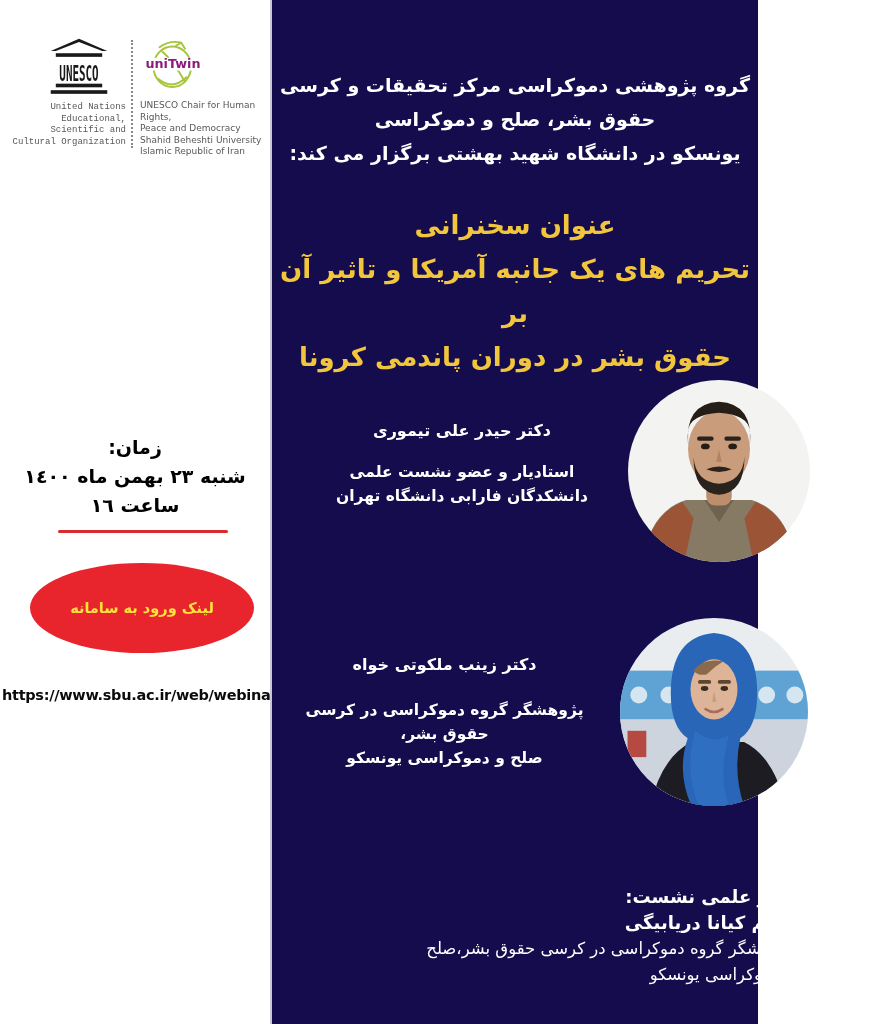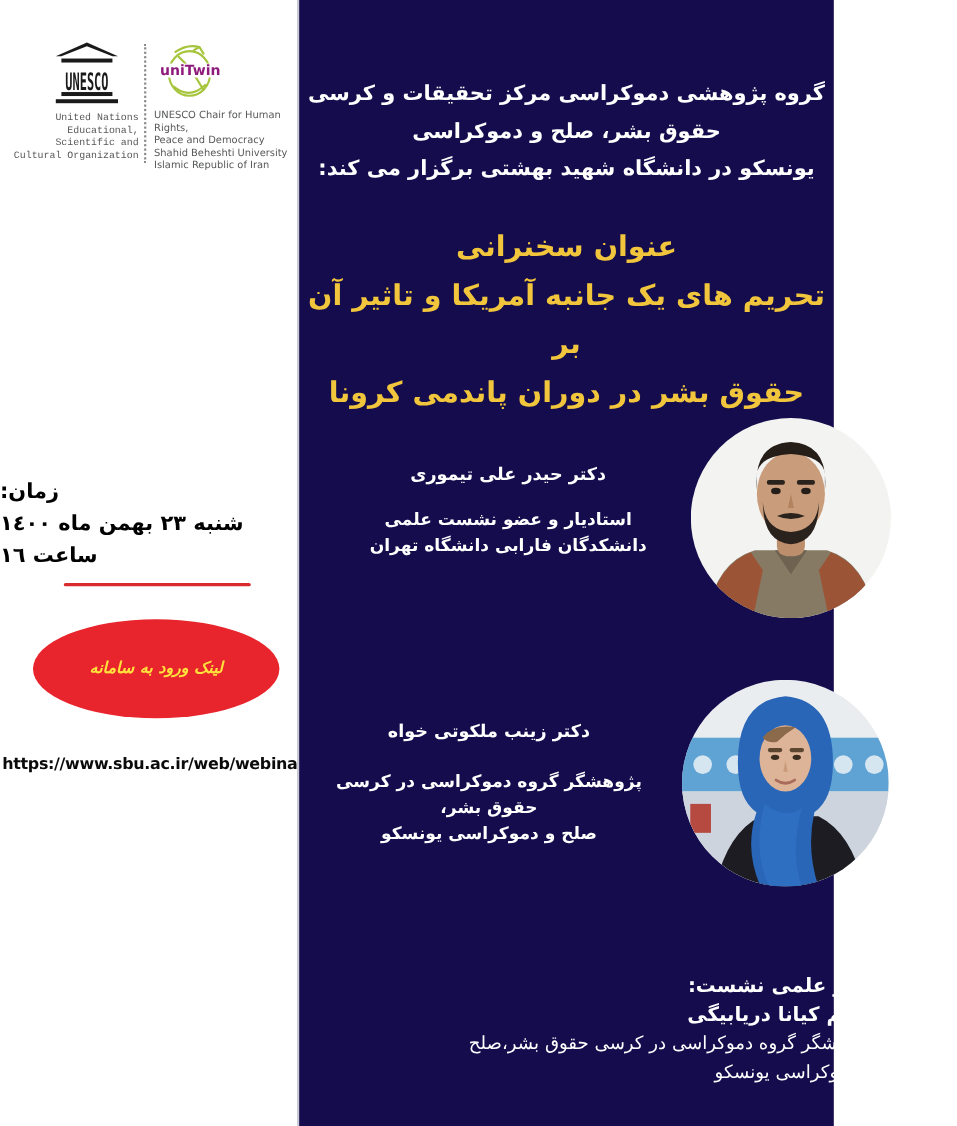--- a/index.html
+++ b/index.html
@@ -12,28 +12,28 @@
 
   .logos-row { position: absolute; left: 8px; top: 38px; width: 258px; display: flex; align-items: flex-start; }
   .unesco-block { width: 118px; display: flex; flex-direction: column; align-items: flex-end; }
   .unesco-block svg { margin-right: 18px; }
   .logo-caption { margin-top: 6px; font-size: 9px; line-height: 11.5px; color: #57585a; }
   .logo-caption.right { text-align: right; font-family: Liberation Mono, monospace; }
   .logo-caption.left { text-align: left; }
   .dotted-divider { width: 0; height: 108px; border-left: 2px dotted #8a8a8a; margin: 2px 5px 0 5px; }
   .unitwin-block { flex: 1; display: flex; flex-direction: column; align-items: flex-start; padding-left: 2px; }
 
-  .schedule { position: absolute; left: 0; top: 433px; width: 270px; text-align: left; direction: rtl;
+  .schedule { position: absolute; left: 0; top: 433px; width: 270px; text-align: center; direction: rtl;
               color: #000; font-weight: bold; font-size: 19px; line-height: 29px; }
   .red-line { position: absolute; left: 58px; top: 530px; width: 170px; height: 3px; background: #d92b2e; border-radius: 2px; }
 
   .link-badge { position: absolute; left: 30px; top: 563px; width: 224px; height: 90px; border-radius: 50%;
                 display: flex; flex-direction: row; align-items: center; justify-content: center;
                 direction: rtl; text-align: center; font-weight: bold; font-size: 14.5px; line-height: 22px;
-                cursor: pointer; font-style: italic; }
+                cursor: pointer; }
   .url { position: absolute; left: 2px; top: 687px; width: 268px; text-align: center; color: #0b0b0b;
          font-weight: bold; font-size: 14.5px; letter-spacing: -0.3px; cursor: pointer; }
 
   
   .right-col { position: absolute; left: 270px; top: 0; width: 488px; height: 1024px;
                background: #140c4c; border-left: 2px solid #c9c9d6; }
 
   .intro { position: absolute; left: 0; top: 68px; width: 100%; text-align: center; direction: rtl;
            color: #ffffff; font-weight: bold; font-size: 19px; line-height: 34px; }
   .title { position: absolute; left: 0; top: 203px; width: 100%; text-align: center; direction: rtl;

